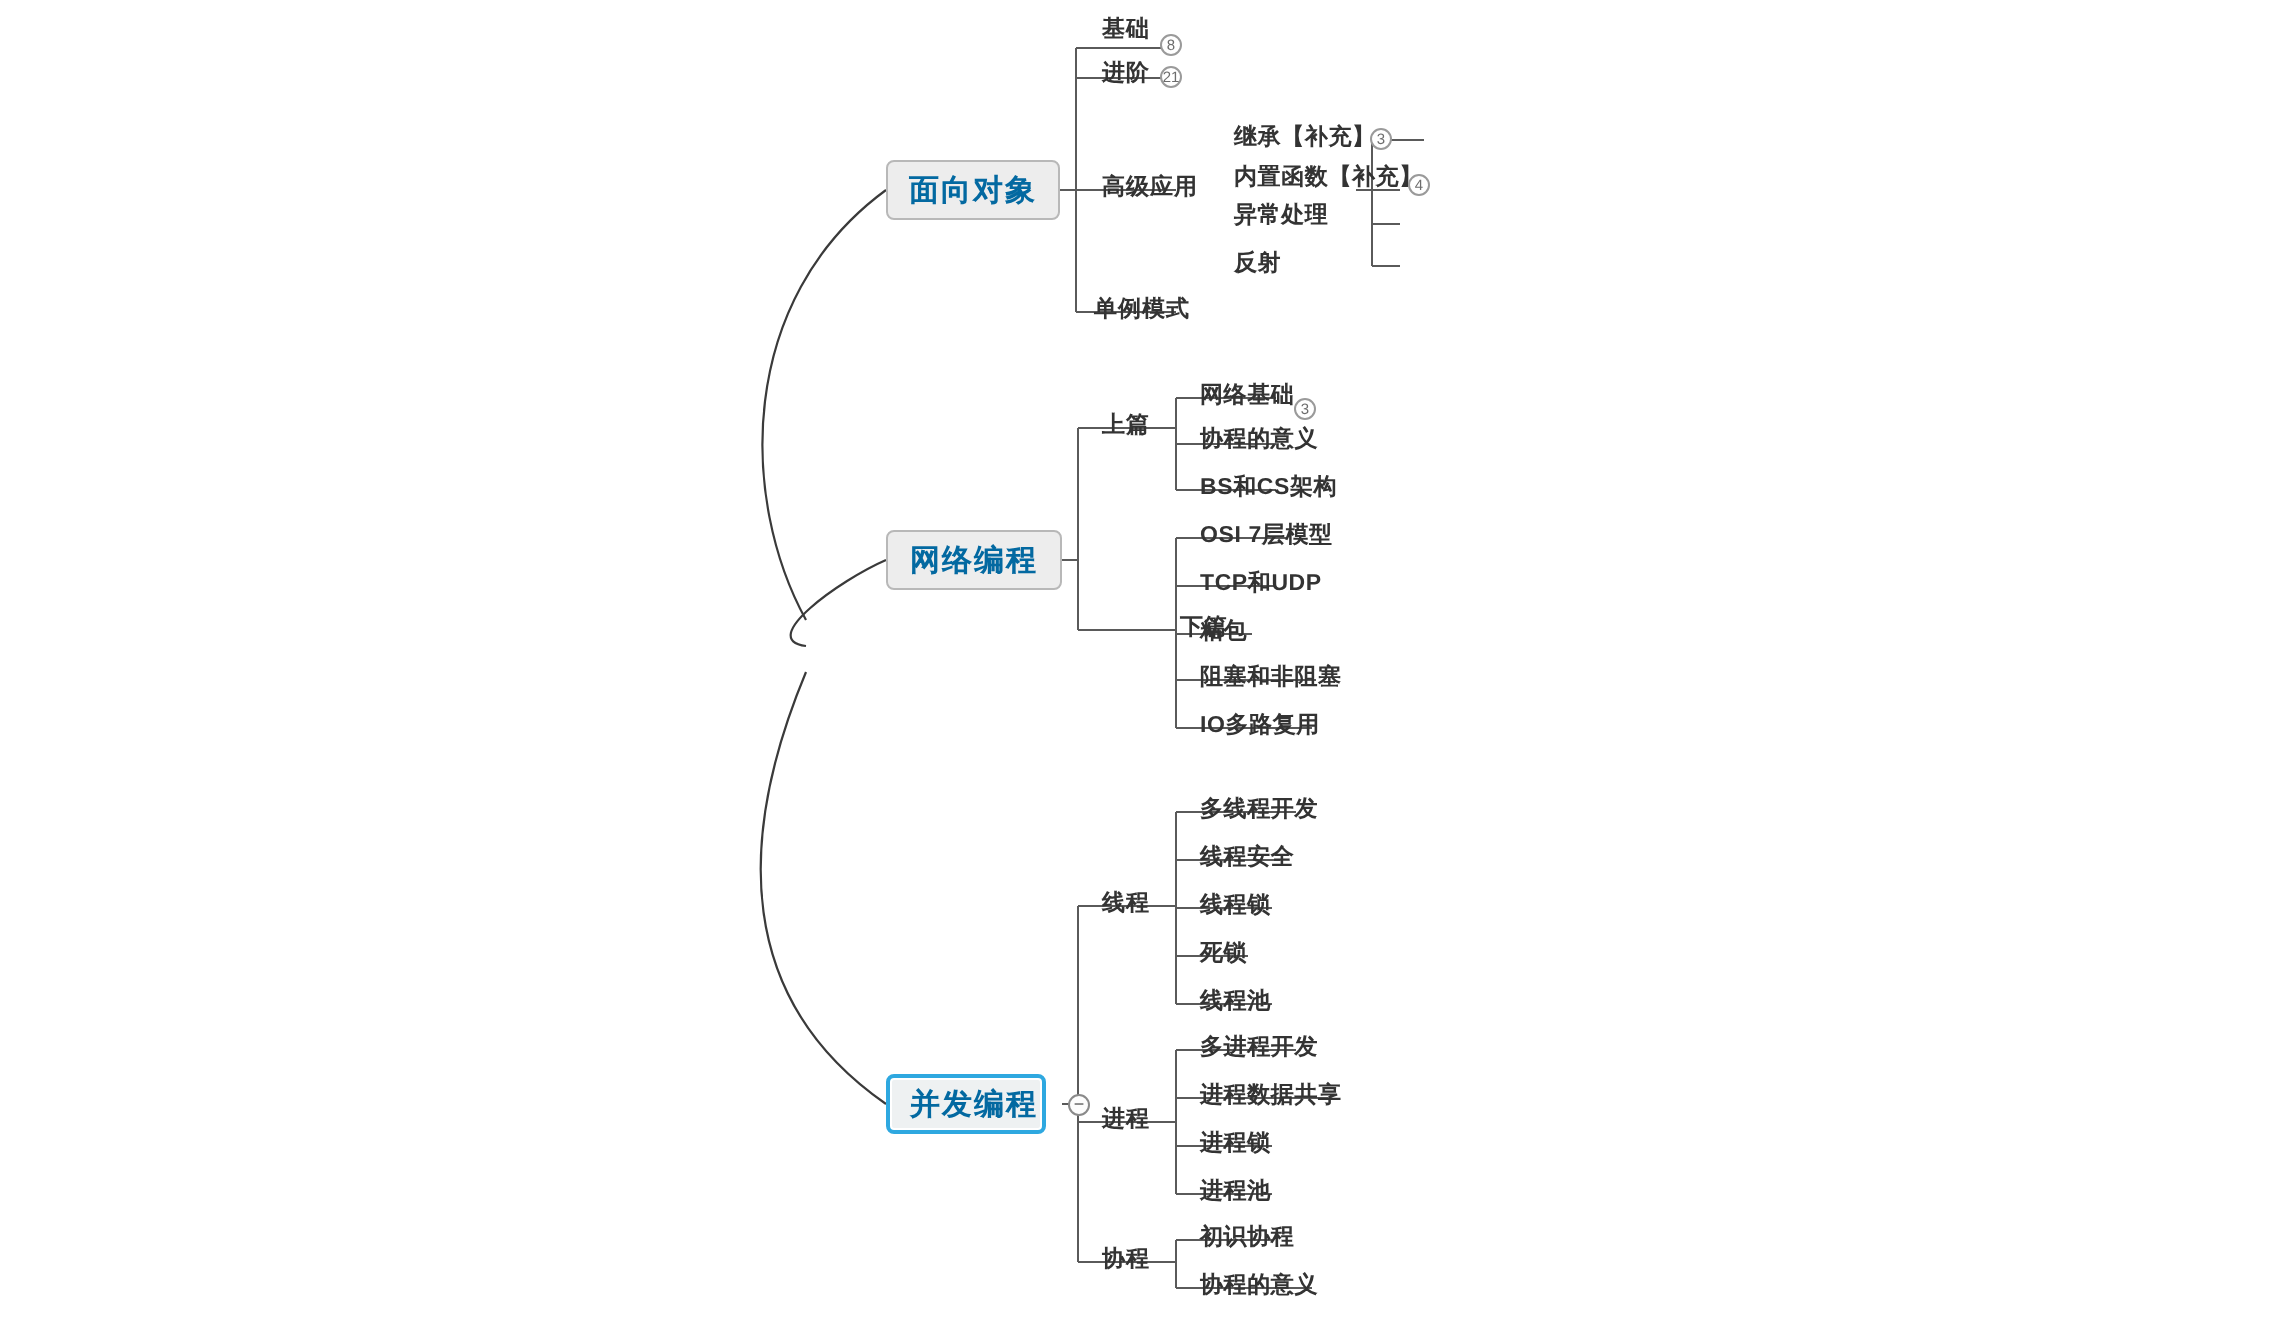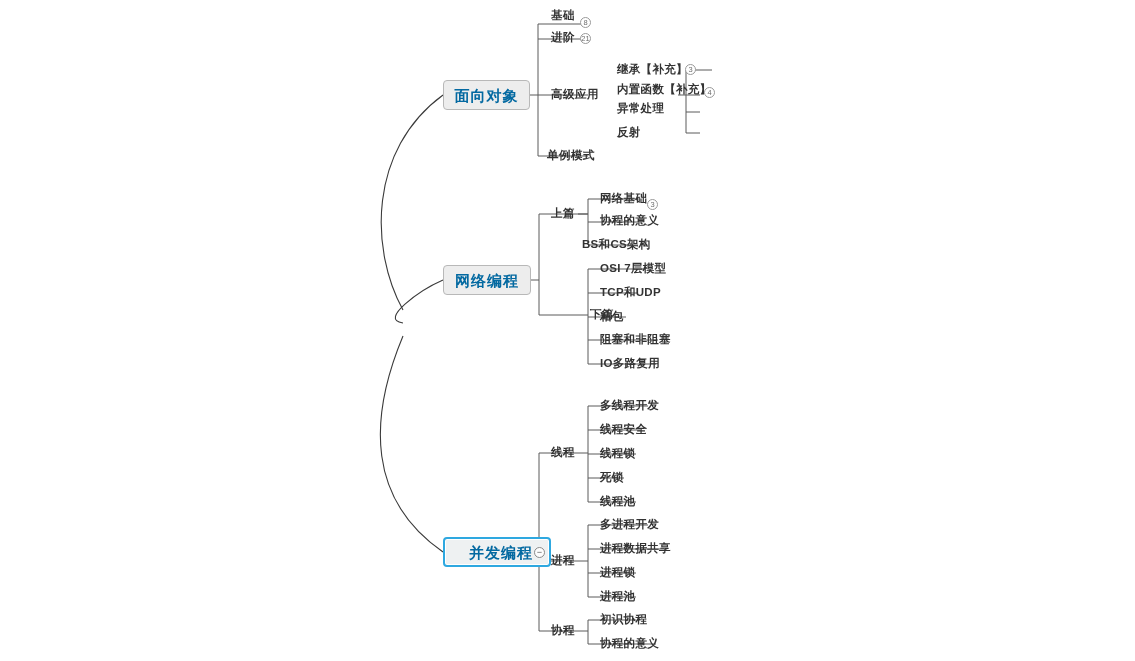--- a/index.html
+++ b/index.html
@@ -173,21 +173,21 @@
 
 
   <div class="node lvl1" style="left:443px; top:80px; width:87px;">
     <span>面向对象</span>
   </div>
 
   <div class="node lvl1" style="left:443px; top:265px; width:88px;">
     <span>网络编程</span>
   </div>
 
-  <div class="node lvl1 selected" style="left:443px; top:537px; width:108px;padding-left:20px;">
+  <div class="node lvl1 selected" style="left:443px; top:537px; width:80px;padding-left:20px;">
     <span>并发编程</span>
   </div>
   <div class="collapse-toggle" style="left:534px; top:547px;">−</div>
 
   <div class="node lvl2" style="left:549px; top:7px;">
     <span>基础</span>
   </div>
   <div class="badge" style="left:580px; top:17px;">8</div>
 
   <div class="node lvl2" style="left:549px; top:29px;">
@@ -230,21 +230,21 @@
 
   <div class="node lvl3" style="left:597px; top:190px;">
     <span>网络基础</span>
   </div>
   <div class="badge" style="left:647px; top:199px;">3</div>
 
   <div class="node lvl3" style="left:597px; top:212px;">
     <span>协程的意义</span>
   </div>
 
-  <div class="node lvl3" style="left:579px; top:236px;text-align:center;">
+  <div class="node lvl3" style="left:597px; top:236px;text-align:center;">
     <span>BS和CS架构</span>
   </div>
 
   <div class="node lvl3" style="left:597px; top:260px;">
     <span>OSI 7层模型</span>
   </div>
   <div class="node lvl3" style="left:597px; top:284px;">
     <span>TCP和UDP</span>
   </div>
   <div class="node lvl3" style="left:597px; top:308px;">

